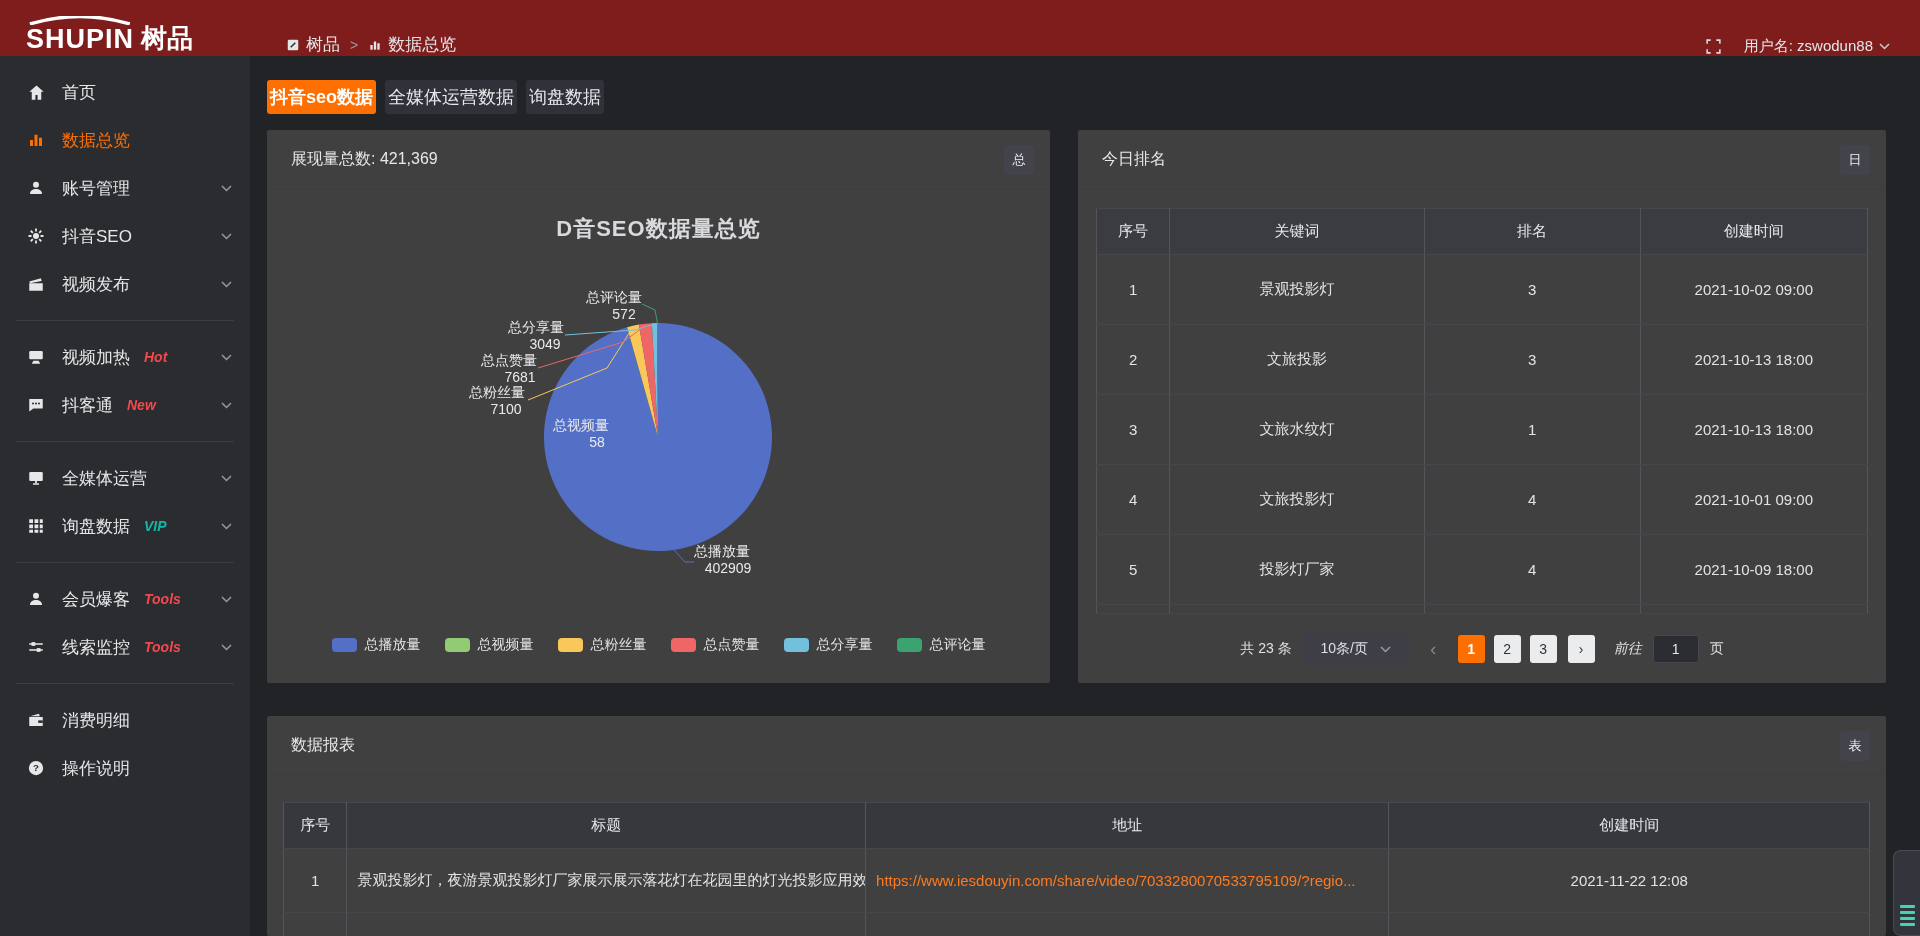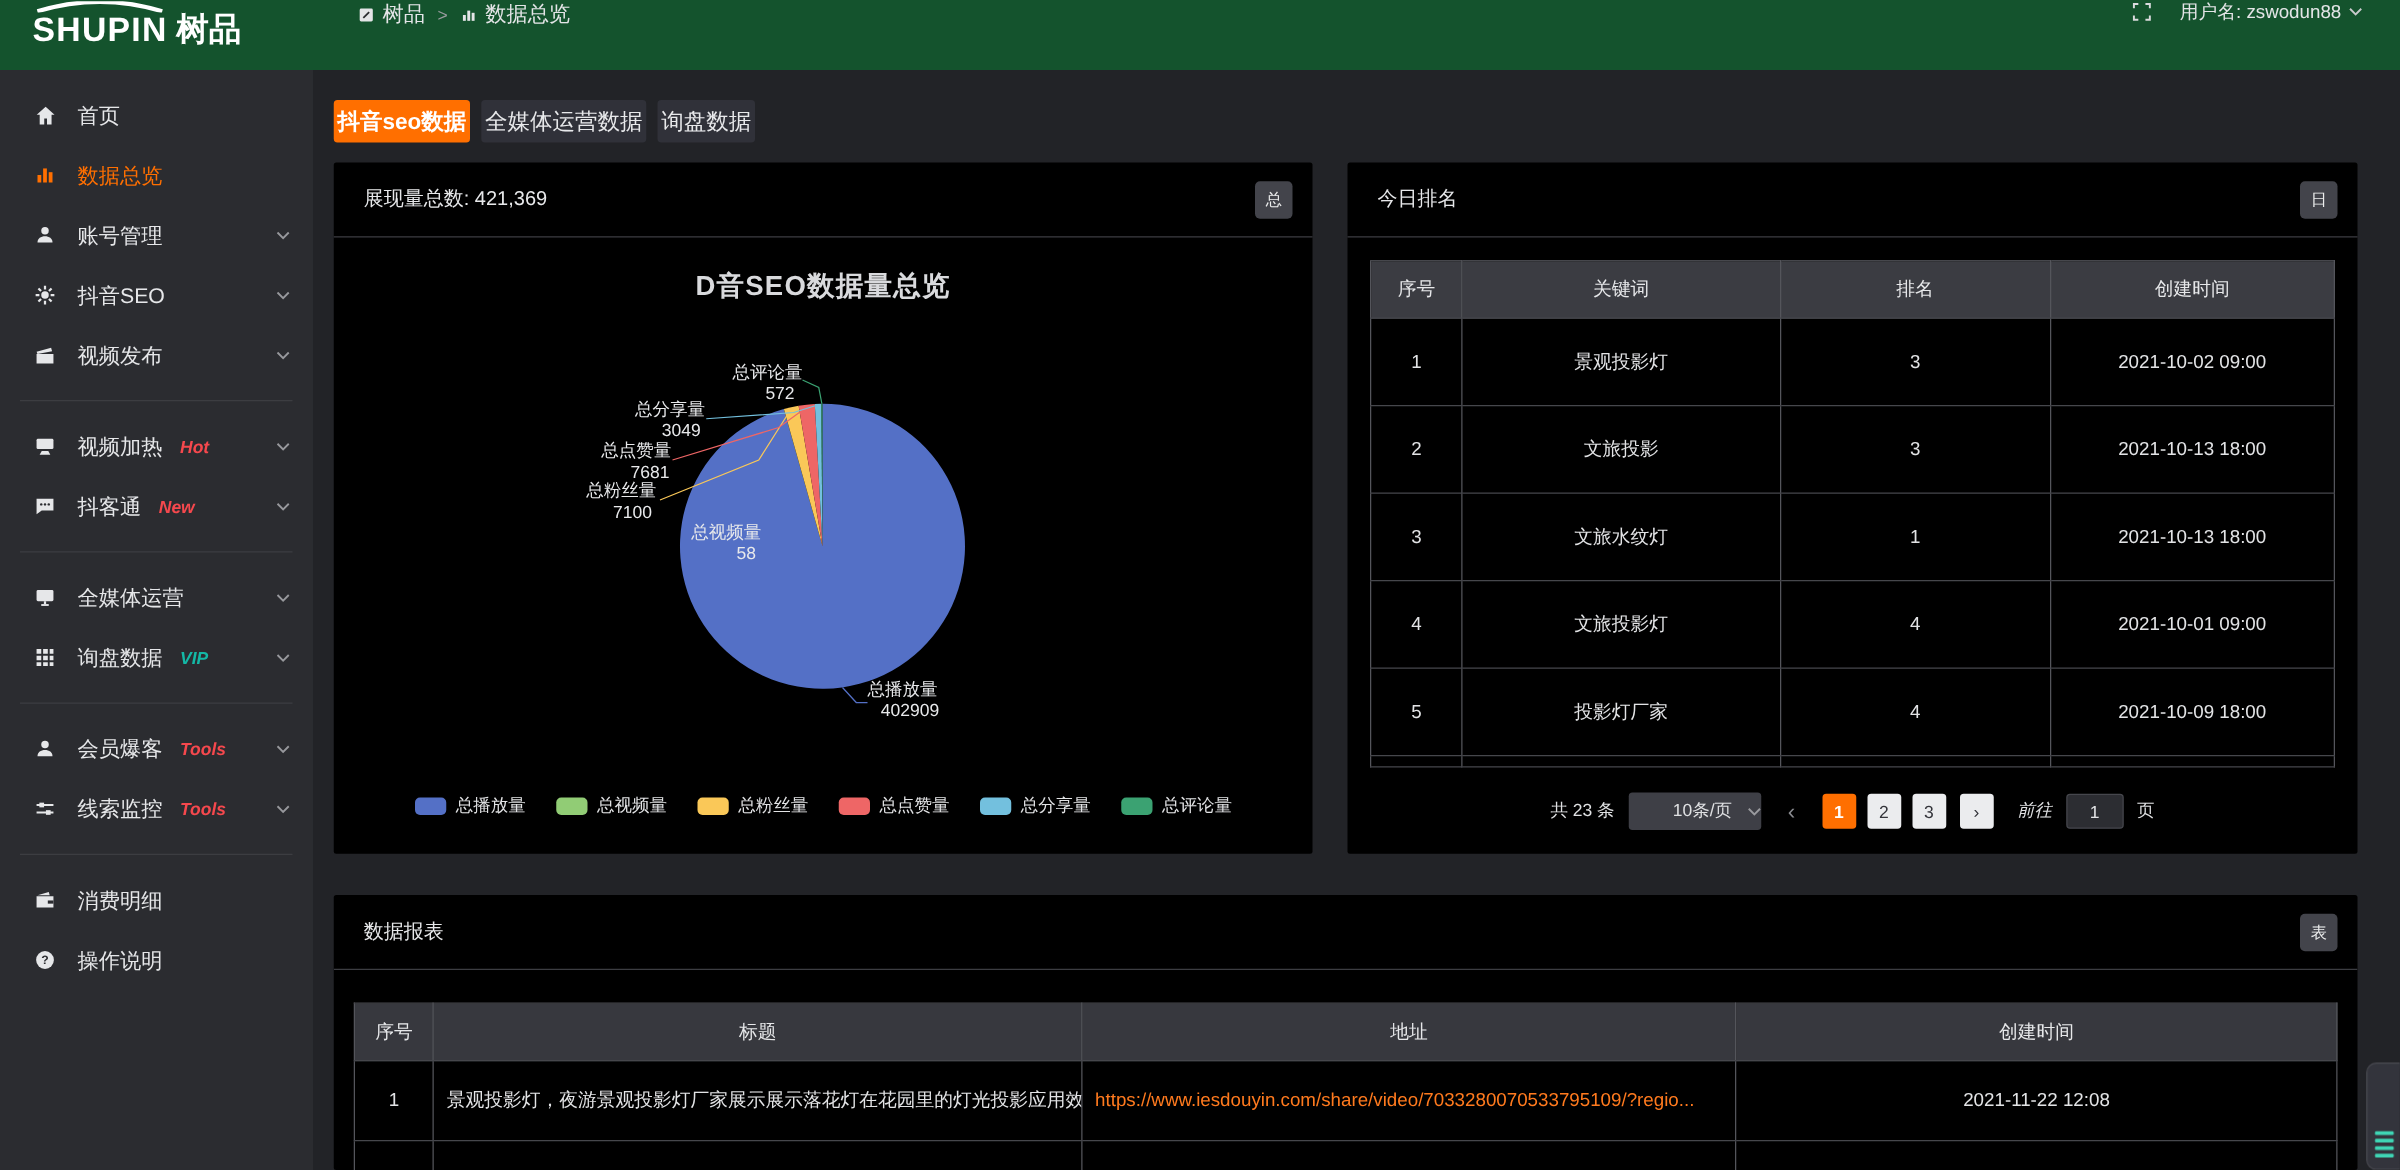--- a/index.html
+++ b/index.html
@@ -1,21 +1,21 @@
 <!DOCTYPE html>
 <html><head>
 <meta charset="utf-8">
 <style>
   * { margin:0; padding:0; box-sizing:border-box; }
   html,body { width:1920px; height:936px; overflow:hidden; background:#222327;
     font-family:"Liberation Sans","DejaVu Sans",sans-serif; color:#e4e5e7; }
 
   
-  .topbar { position:fixed; top:0; left:0; width:1920px; height:56px; background:#14532d;
-    display:flex; align-items:flex-start; z-index:20; }
+  .topbar { position:fixed; top:0; left:0; width:1920px; height:56px; background:#7f1d1d;
+    display:flex; align-items:flex-end; z-index:20; }
   .logo { width:250px; padding-left:26px; display:flex; align-items:center; gap:7px; flex:none; }
   .logo-en { position:relative; font-weight:bold; font-size:27px; letter-spacing:1px; color:#fff; padding-top:8px; }
   .logo-en svg { position:absolute; top:0; left:2px; width:96%; height:9px; }
   .logo-cn { font-weight:bold; font-size:26px; color:#fff; padding-top:6px; }
   .crumbs { display:flex; align-items:center; gap:10px; margin-left:36px; font-size:17px; }
   .crumb { display:flex; align-items:center; gap:6px; cursor:pointer; }
   .crumb-sep { color:#9b9ca0; font-size:14px; }
   .topbar-right { margin-left:auto; display:flex; align-items:center; gap:22px; padding-right:30px; font-size:15px; }
   .user-wrap { display:flex; align-items:center; gap:6px; cursor:pointer; }
 
@@ -30,21 +30,21 @@
   .side-divider { height:1px; background:#3c3d41; margin:12px 16px; }
 
   
   .main { position:absolute; top:56px; left:250px; width:1670px; bottom:0; padding:24px 34px 0 17px; }
   .tabs { display:flex; gap:9px; margin-bottom:16px; }
   .tab { height:34px; padding:0 3px; display:flex; align-items:center; font-size:18px;
     background:#303139; border-radius:3px; cursor:pointer; color:#e8e9eb; }
   .tab.active { background:#ff6f00; font-weight:bold; color:#fff; }
 
   .row { display:flex; gap:28px; }
-  .panel { background:#000000; border-radius:2px; }
+  .panel { background:#404040; border-radius:2px; }
   .panel-head { height:60px; display:flex; align-items:center; justify-content:space-between;
     padding:0 16px 0 24px; border-bottom:1px solid #3c3d42; font-size:16px; color:#e7e8ea; }
   .badge-btn { width:30px; height:30px; background:#43444b; border-radius:4px; display:flex;
     align-items:center; justify-content:center; font-size:13px; color:#eceded; cursor:pointer; }
 
   .panel-chart { width:783px; height:553px; }
   .panel-rank  { width:808px; height:553px; }
 
   .chart-body { position:relative; height:492px; }
   .chart-title { position:absolute; top:24px; width:100%; text-align:center; font-size:22px;
@@ -58,21 +58,21 @@
   table { width:100%; border-collapse:collapse; table-layout:fixed; }
   th { font-weight:normal; font-size:15px; color:#e7e8ea; }
   td { font-size:15px; color:#e2e3e5; text-align:center; overflow:hidden; white-space:nowrap; }
   .rank-table th { height:46px; background:#3b3c42; border:1px solid; border-color:#46474c #54555b; }
   .rank-table td { height:70px; border:1px solid; border-color:#46474c #54555b; }
   .rank-table tr.stub td { height:9px; }
 
   .pagination { display:flex; align-items:center; justify-content:center; gap:11px; margin-top:20px;
     font-size:14px; color:#dfe0e2; }
   .page-select { width:106px; height:30px; background:#3e3f46; border-radius:3px; display:flex;
-    align-items:center; justify-content:flex-end; gap:12px; cursor:pointer; }
+    align-items:center; justify-content:center; gap:12px; cursor:pointer; }
   .page-btn { min-width:27px; height:28px; padding:0 5px; border-radius:3px; background:#ebecee;
     color:#33343a; display:flex; align-items:center; justify-content:center; font-size:14px; cursor:pointer; }
   .page-btn.active { background:#ff6f00; color:#fff; font-weight:bold; }
   .page-prev { background:none; color:#8a8b90; font-size:18px; }
   .goto-input { width:46px; height:28px; background:#2c2d32; border:1px solid #46474d; border-radius:3px;
     text-align:center; color:#e4e5e7; font-size:14px; outline:none; }
 
   .panel-report { margin-top:33px; width:1619px; height:220px; overflow:hidden; }
   .report-body { padding:26px 16px 0; }
   .report-table th { height:46px; background:#37383e; border:1px solid; border-color:#46474c #54555b; }

